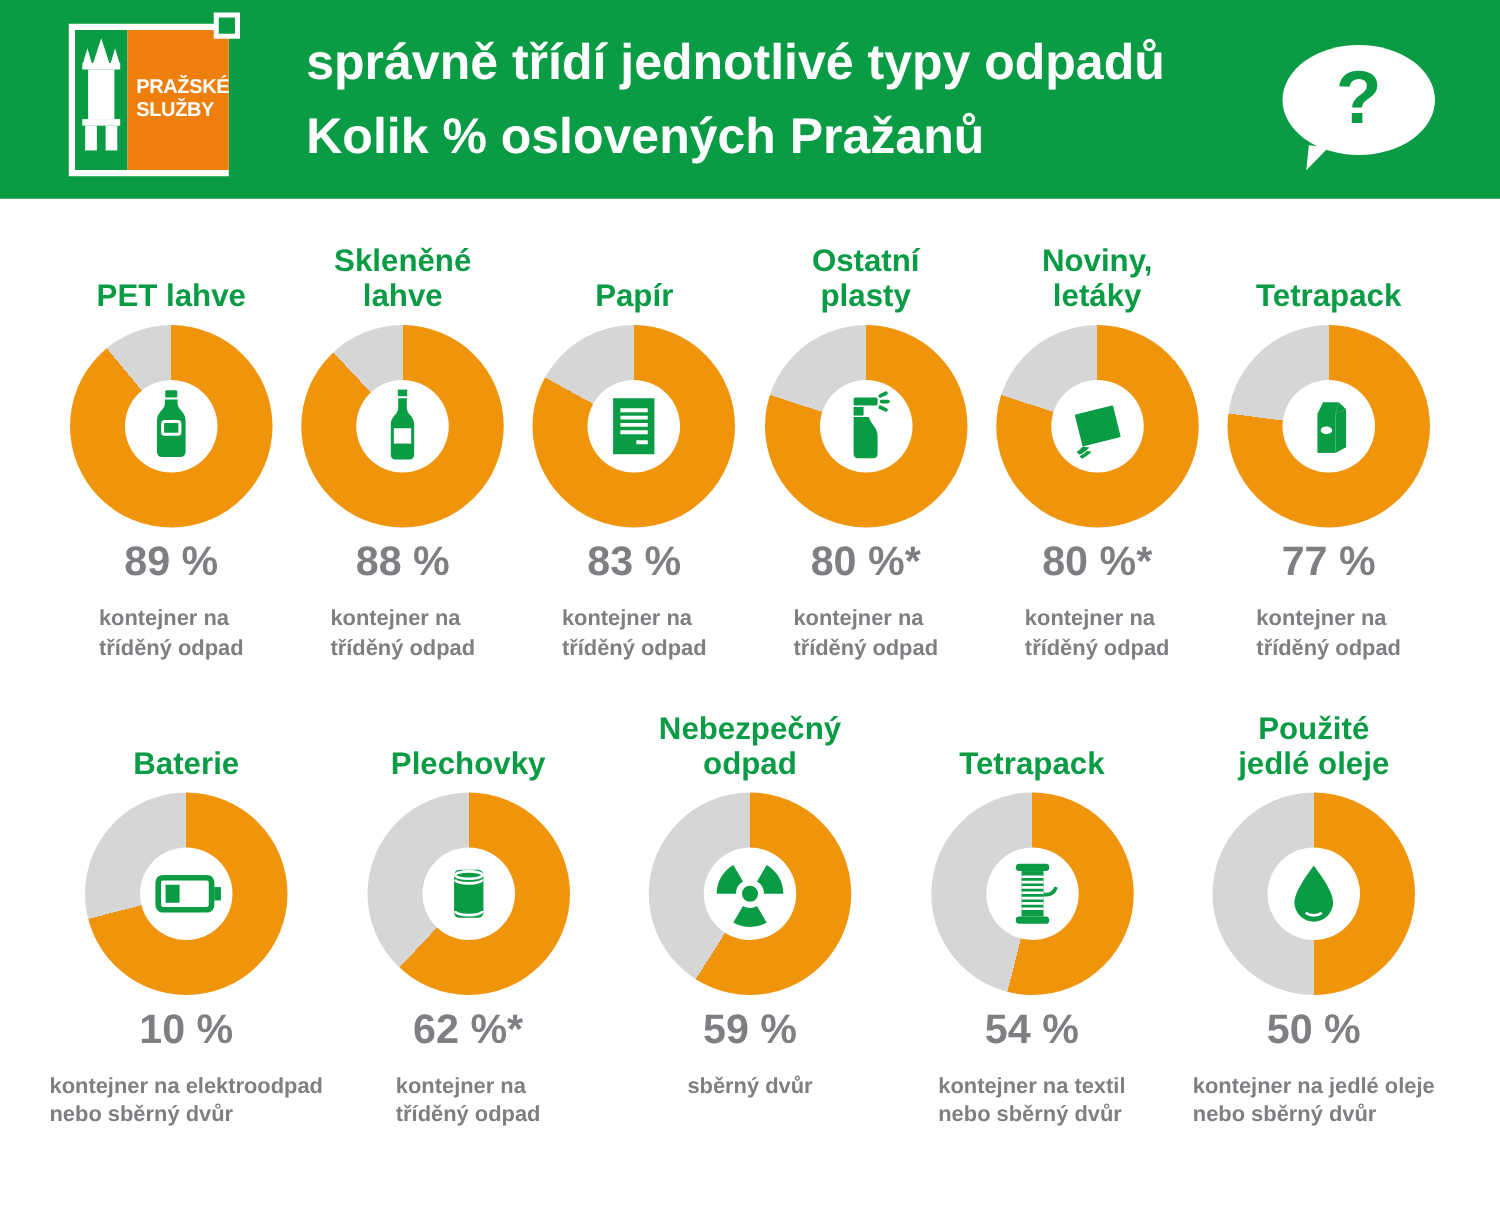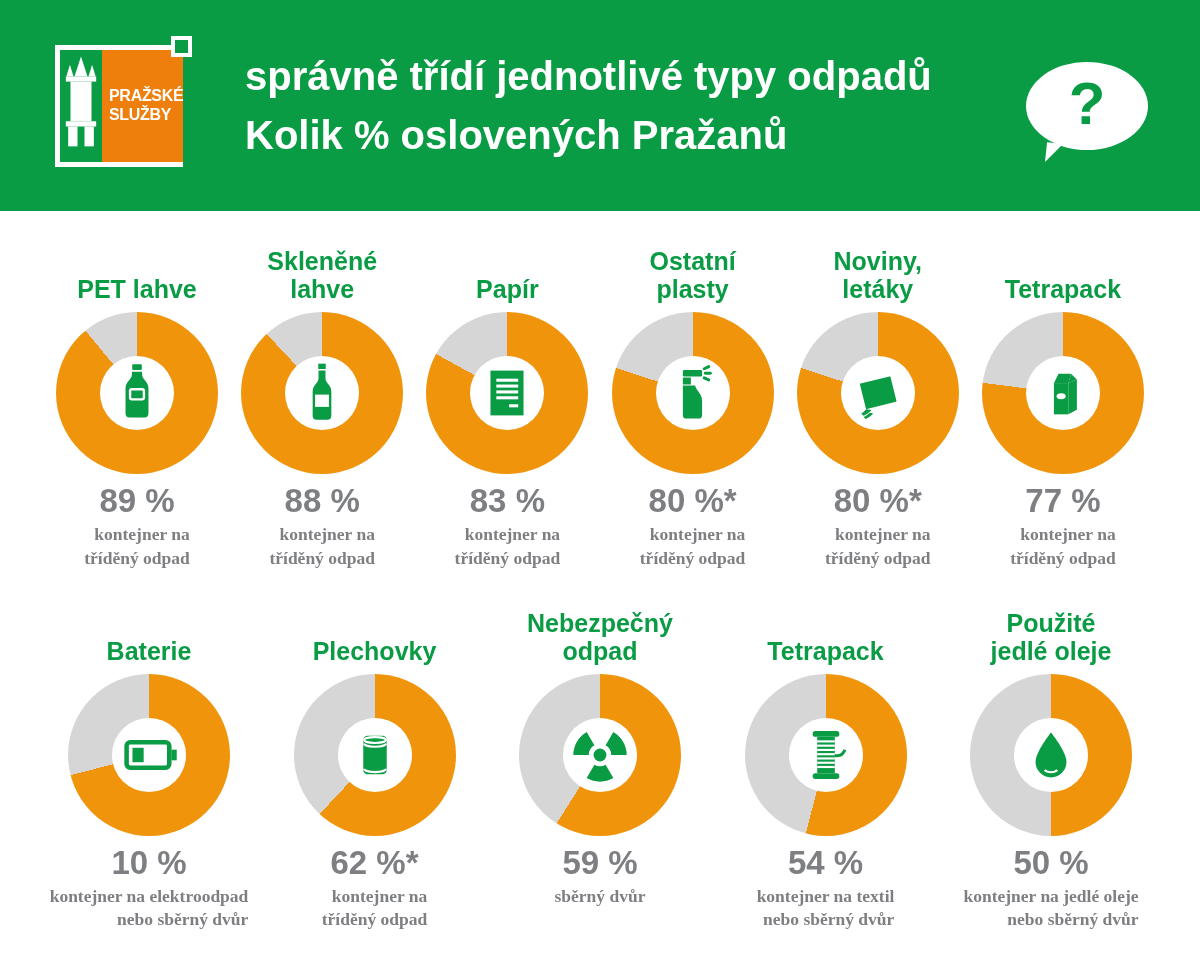--- a/index.html
+++ b/index.html
@@ -10,21 +10,21 @@
     --text-gray:#7d7f82;
     --footnote-gray:#a3a5a8;
   }
   *{box-sizing:border-box;margin:0;padding:0}
   body{
     width:1200px;height:979px;background:#fff;position:relative;overflow:hidden;
     font-family:"Liberation Sans", sans-serif;
   }
   
   .header{
-    height:211px;background:var(--green);
+    height:159px;background:var(--green);
     display:flex;align-items:center;padding:0 34px 0 55px;
   }
   .logo{
     width:128px;height:122px;background:#fff;position:relative;
     display:flex;padding:5px;flex:0 0 auto;
   }
   .logo-left{width:42px;background:var(--green);display:flex;align-items:center;justify-content:center}
   .logo-left svg{height:92%;display:block}
   .logo-right{flex:1;background:var(--logo-orange);display:flex;align-items:center}
   .logo-text{
@@ -56,22 +56,22 @@
   }
   .donut{width:162px;height:162px;border-radius:50%;position:relative;flex:0 0 auto}
   .hole{
     position:absolute;inset:44px;background:#fff;border-radius:50%;
     display:flex;align-items:center;justify-content:center;
   }
   .icon{width:64px;height:64px;color:var(--green);flex:0 0 auto}
   .icon svg{width:100%;height:100%;display:block}
   .pct{margin-top:9px;color:var(--text-gray);font-weight:bold;font-size:33px;line-height:1.1}
   .sub{
-    margin-top:4px;color:var(--text-gray);font-weight:bold;font-size:17.5px;
-    line-height:1.35;text-align:right;white-space:pre-line;font-family:Liberation Serif, serif;
+    margin-top:16px;color:var(--text-gray);font-weight:bold;font-size:17.5px;
+    line-height:1.35;text-align:left;white-space:pre-line;
   }
   .footnote{position:absolute;left:44px;bottom:30px;color:var(--footnote-gray);font-size:19px}
 </style>
 </head>
 <body>
 
 <div class="page">
 
   <header class="header">
     <div class="logo">

